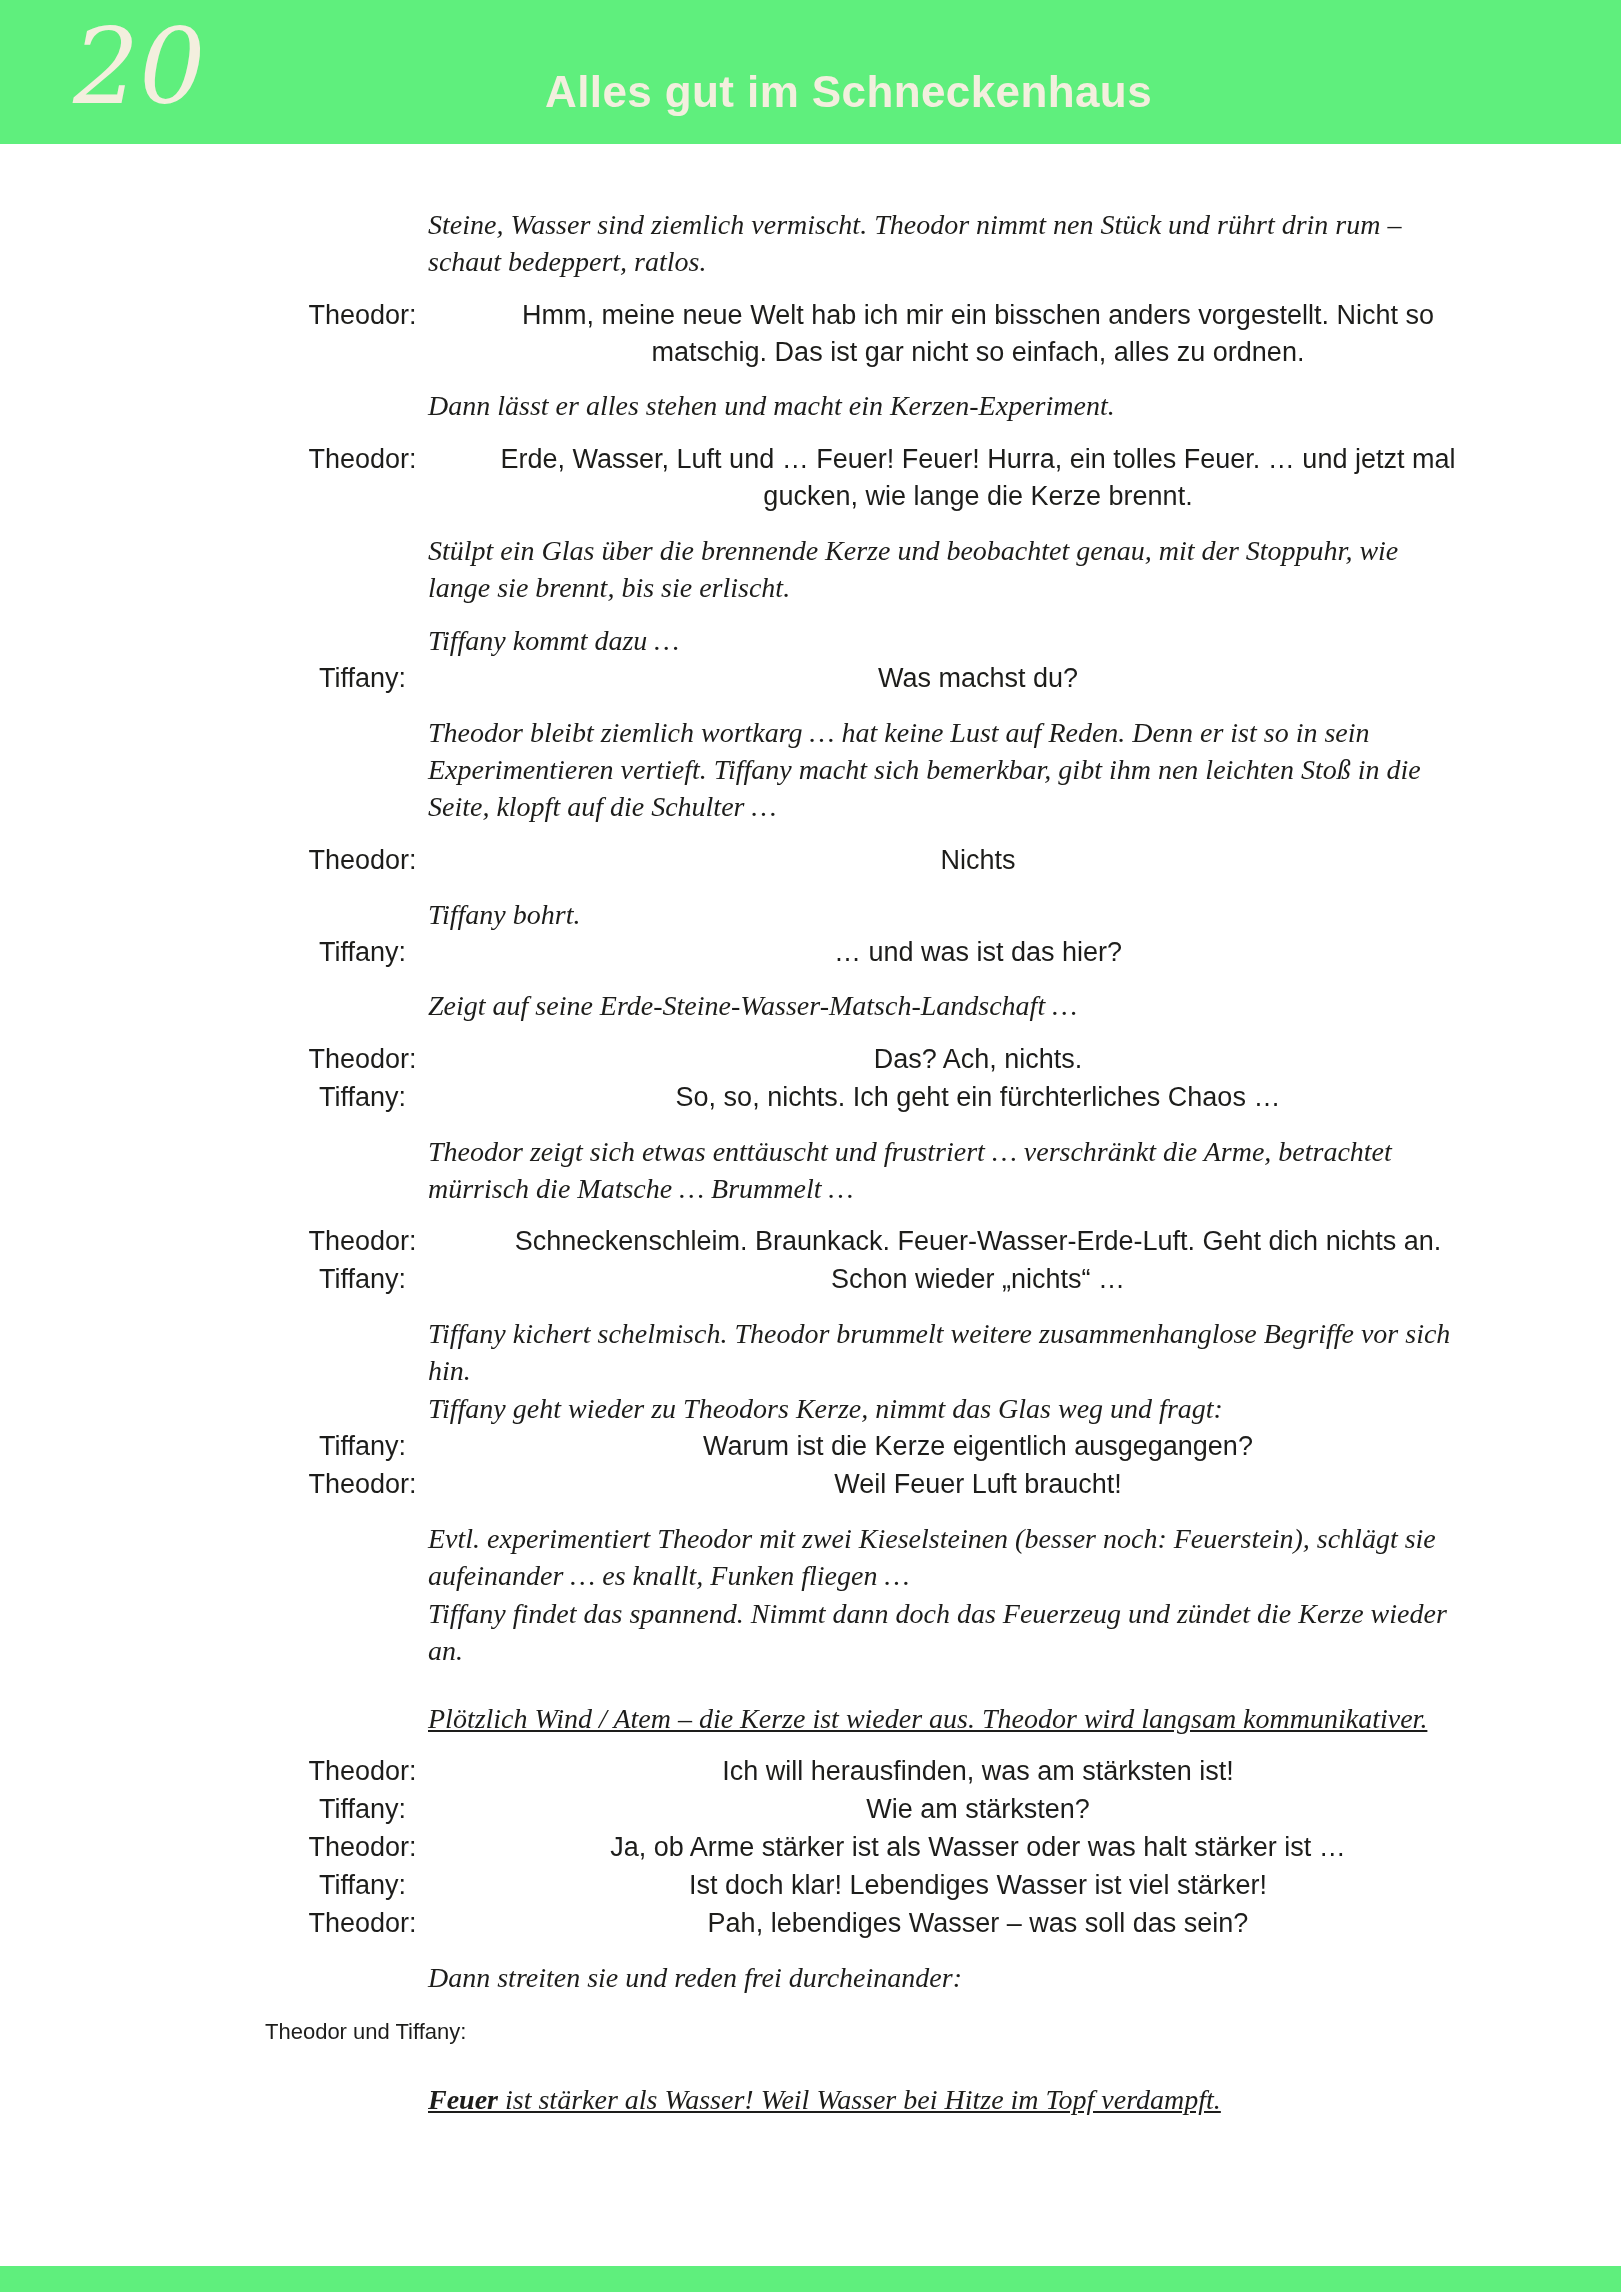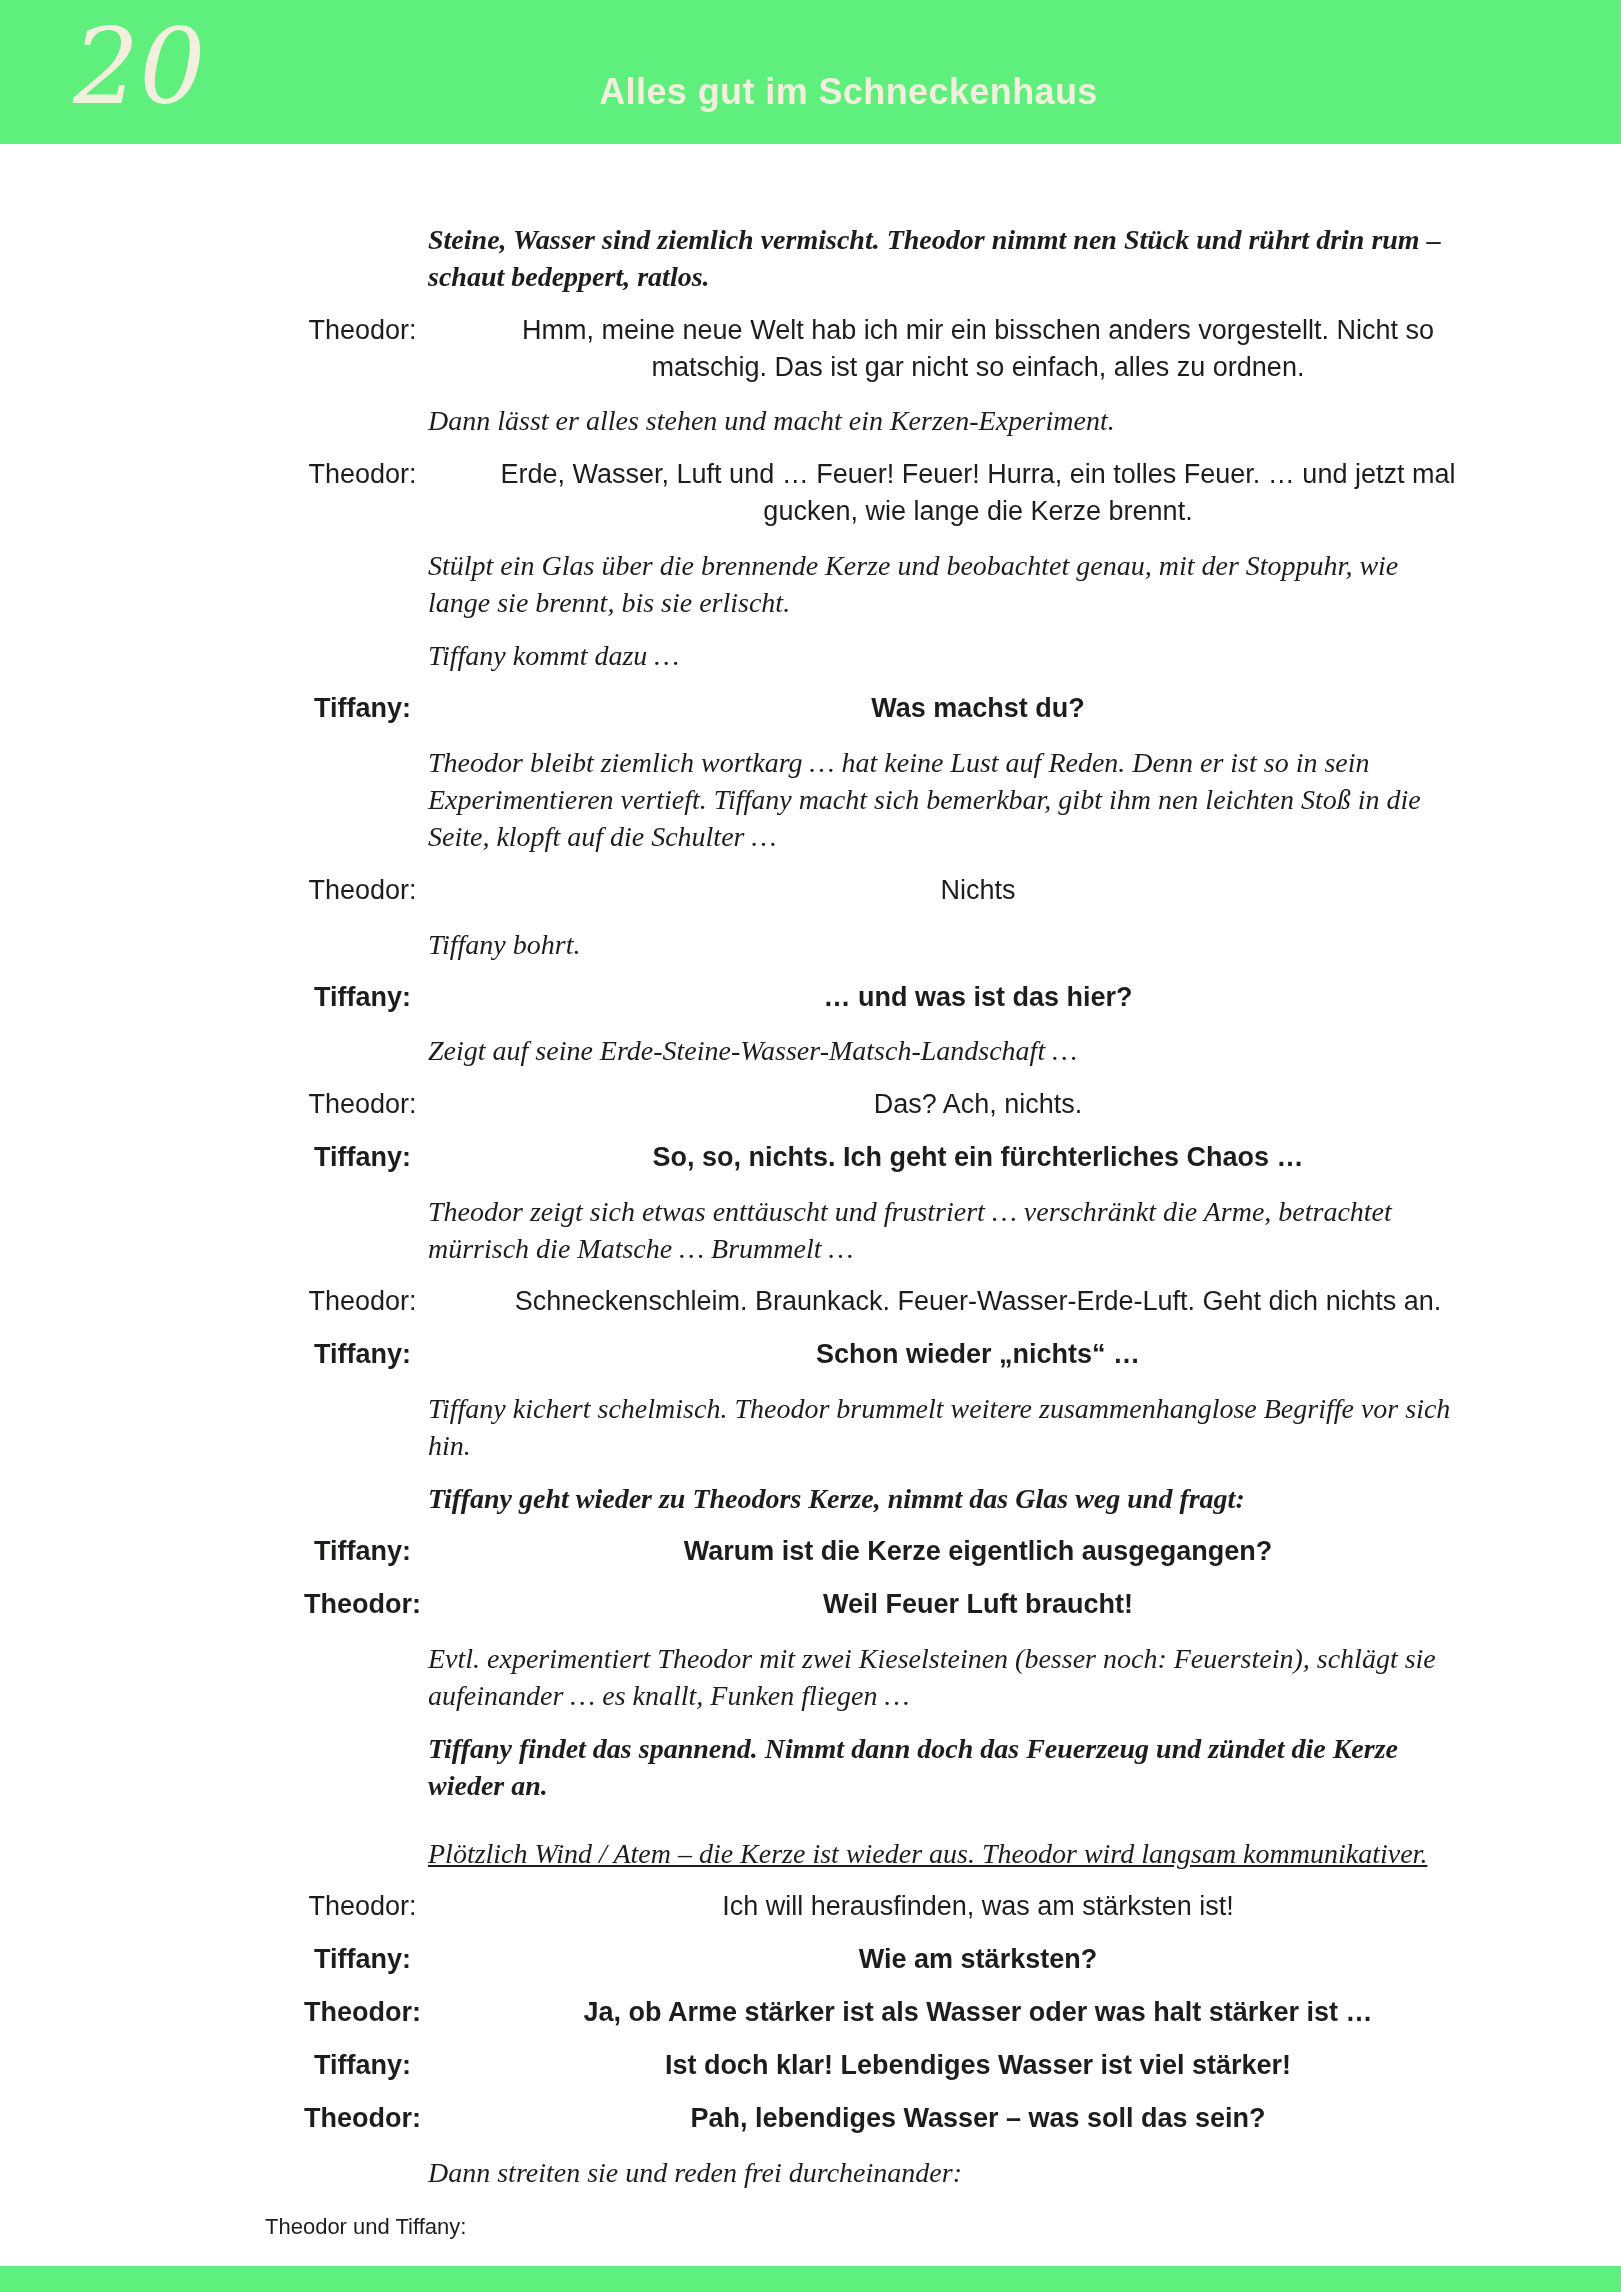--- a/index.html
+++ b/index.html
@@ -13,38 +13,38 @@
   .band-bottom{bottom:0;height:27.4px;}
   .page-num{
     position:absolute;left:73px;top:7.8px;
     font-family:"DejaVu Serif",serif;font-style:italic;
     font-size:104px;line-height:1.15;color:#f3efde;
   }
   .header-title{
     position:absolute;top:0;left:0;right:0;height:183px;
     display:flex;align-items:center;justify-content:center;
     padding-left:76px;box-sizing:border-box;
-    font-weight:bold;font-size:36px;letter-spacing:0.4px;color:#f3efde;
+    font-weight:bold;font-size:44px;letter-spacing:0.4px;color:#f3efde;
   }
   .content{
     position:absolute;top:144px;left:235px;width:1231px;
     padding-top:61px;
   }
   .direction{
     font-family:"Liberation Serif",serif;font-style:italic;
     font-size:28px;line-height:37px;margin-left:193px;
   }
   .direction strong{font-weight:700;}
   .row{display:flex;font-size:27px;line-height:37px;}
   .speaker{flex:0 0 255px;width:255px;text-align:center;}
   .dialogue{flex:1;text-align:center;}
   .speakers-full{font-size:22px;line-height:37px;margin-left:30px;}
   .s-gap{margin-top:16.7px;}
   .s-gap2{margin-top:31px;text-decoration:underline;}
-  .s-flush{margin-top:16px;font-weight:bold;}
+  .s-flush{margin-top:1px;}
 </style>
 </head>
 <body>
 
 <div class="band band-top"></div>
 <div class="page-num">20</div>
 <div class="header-title">Alles gut im Schneckenhaus</div>
 
 <div class="content">
     <div class="direction s-flush">Steine, Wasser sind ziemlich vermischt. Theodor nimmt nen Stück und rührt drin rum – schaut bedeppert, ratlos.</div>

